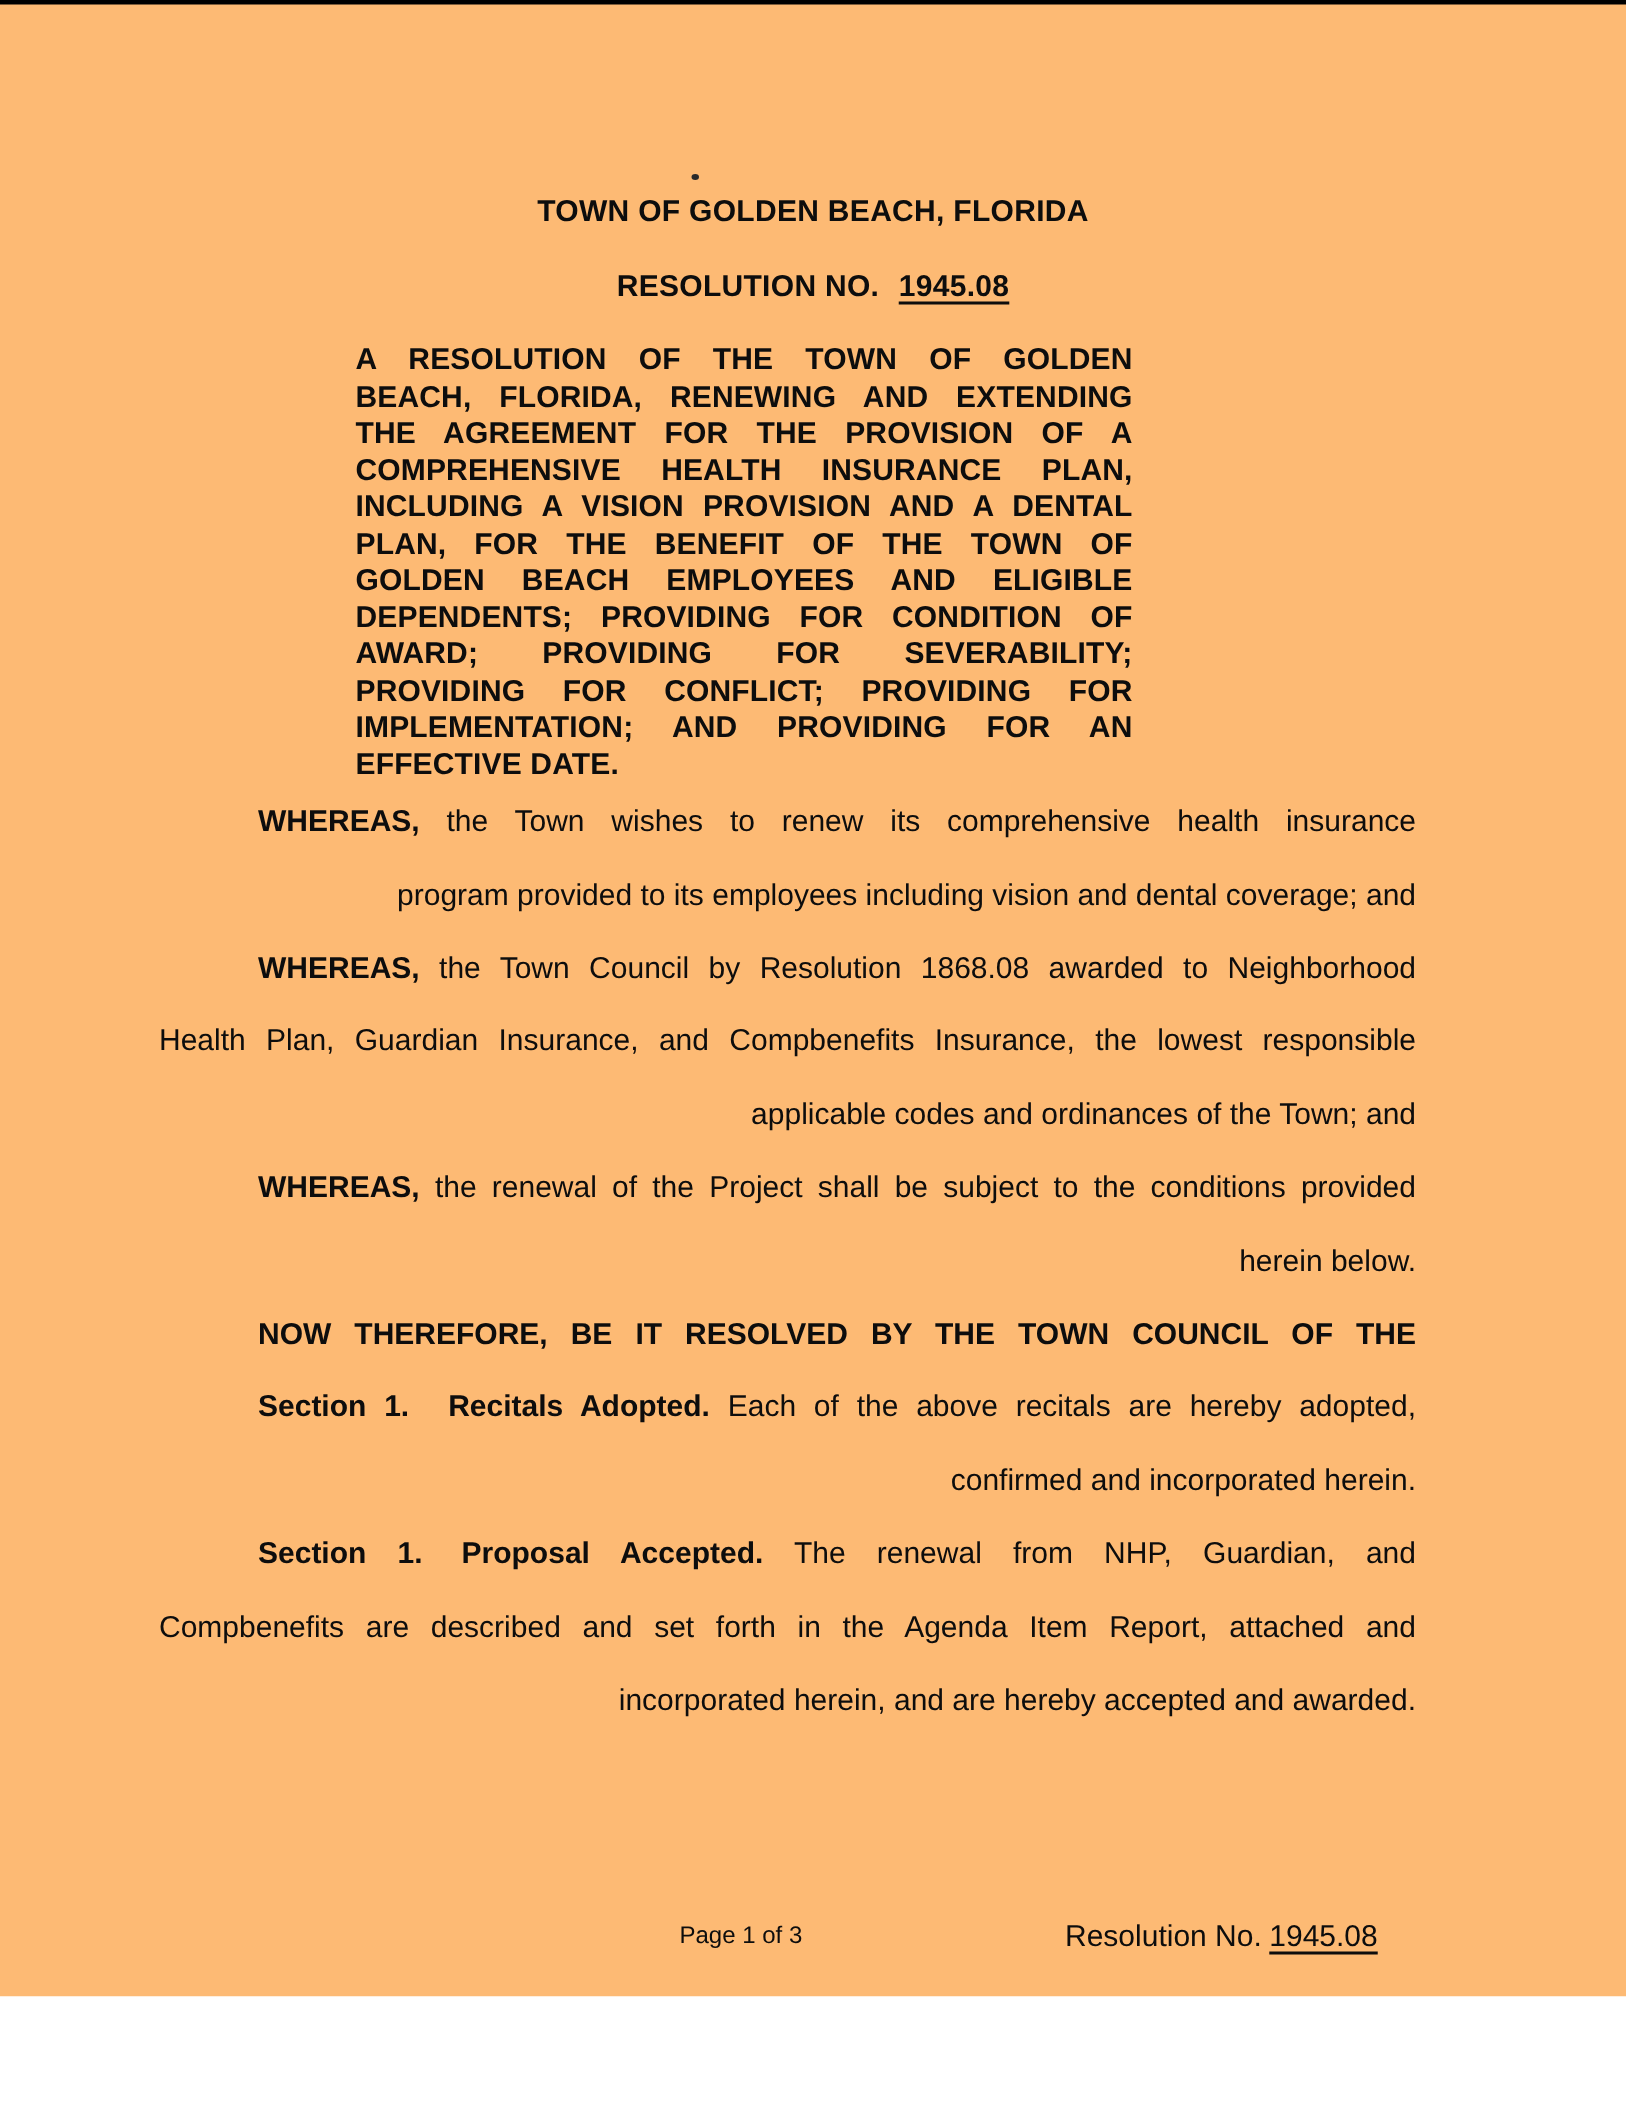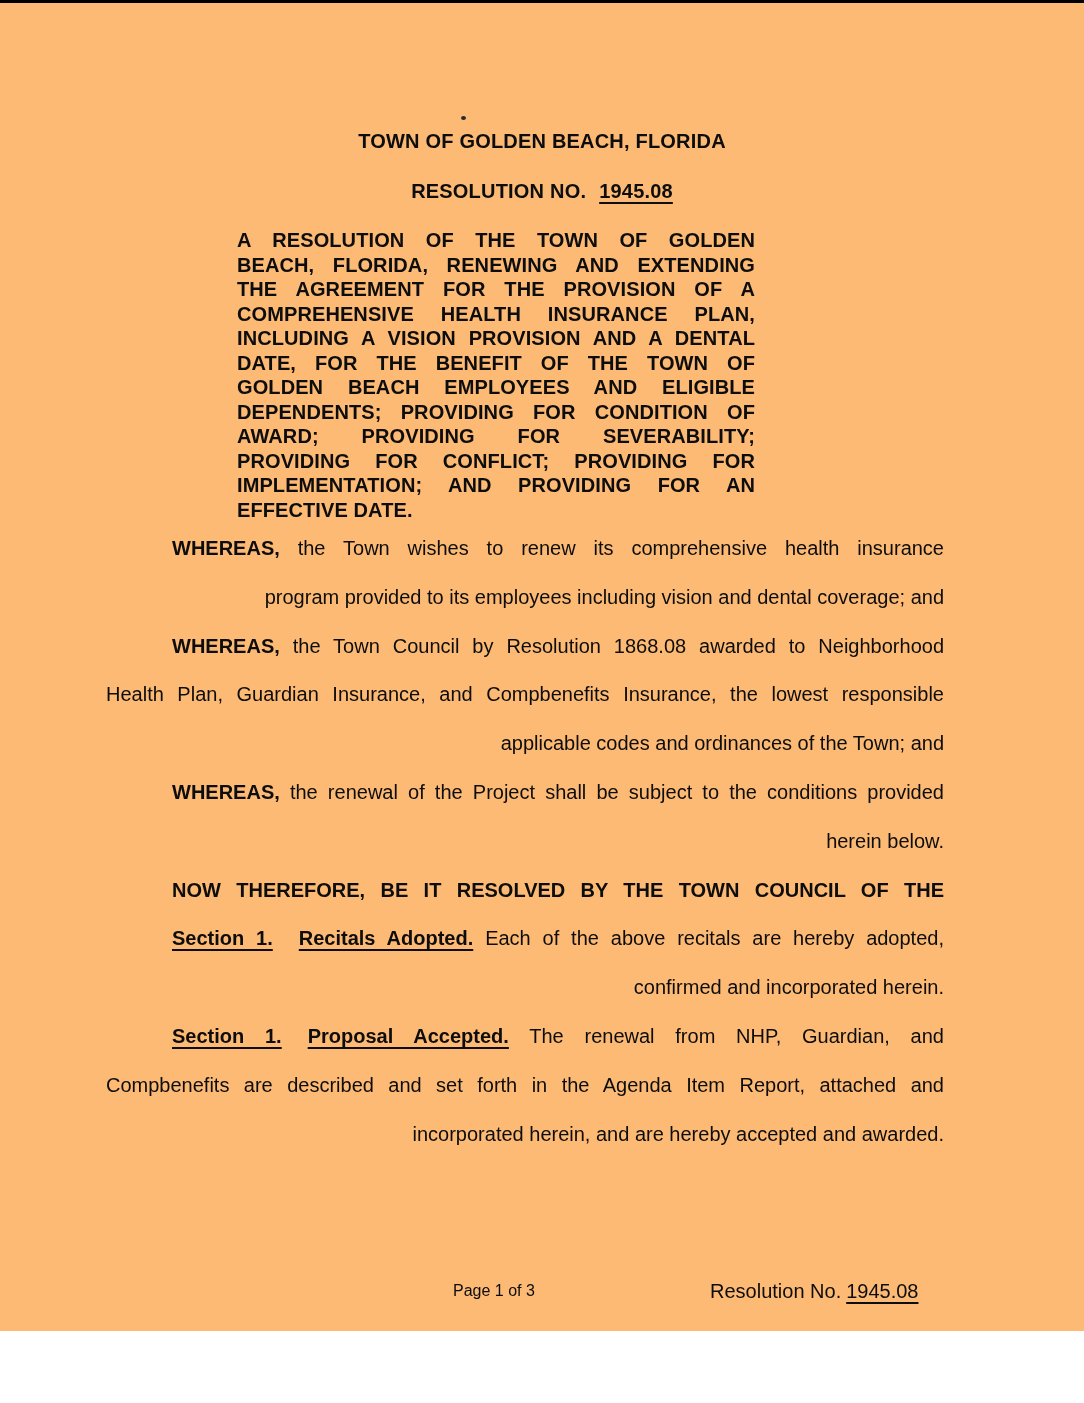--- a/index.html
+++ b/index.html
@@ -67,21 +67,20 @@
     left: 106px; top: 524px;
     width: 838px;
     font-size: 20px;
     line-height: 48.8px;
   }
   .body-line { text-align: right; }
   .body-line.just { text-align: justify; text-align-last: justify; }
   .body-line.indent { text-indent: 66px; }
   .body-line .b { font-weight: bold; }
   .body-line .u {
-    text-decoration: underline;
     text-decoration-thickness: 2px;
     text-underline-offset: 4px;
   }
   .body-line .gap { display: inline-block; }
   .footer-page {
     position: absolute;
     left: 453px; top: 1279px;
     font-size: 16px;
     line-height: 24px;
   }
@@ -106,21 +105,21 @@
   <div class="doc-resolution">
     <span>RESOLUTION NO.</span><span class="u-num">1945.08</span>
   </div>
 
   <div class="caption-block">
       <div class="cap-line just">A RESOLUTION OF THE TOWN OF GOLDEN</div>
       <div class="cap-line just">BEACH, FLORIDA, RENEWING AND EXTENDING</div>
       <div class="cap-line just">THE AGREEMENT FOR THE PROVISION OF A</div>
       <div class="cap-line just">COMPREHENSIVE HEALTH INSURANCE PLAN,</div>
       <div class="cap-line just">INCLUDING A VISION PROVISION AND A DENTAL</div>
-      <div class="cap-line just">DATE, FOR THE BENEFIT OF THE TOWN OF</div>
+      <div class="cap-line just">PLAN, FOR THE BENEFIT OF THE TOWN OF</div>
       <div class="cap-line just">GOLDEN BEACH EMPLOYEES AND ELIGIBLE</div>
       <div class="cap-line just">DEPENDENTS; PROVIDING FOR CONDITION OF</div>
       <div class="cap-line just">AWARD; PROVIDING FOR SEVERABILITY;</div>
       <div class="cap-line just">PROVIDING FOR CONFLICT; PROVIDING FOR</div>
       <div class="cap-line just">IMPLEMENTATION; AND PROVIDING FOR AN</div>
       <div class="cap-line">EFFECTIVE DATE.</div>
     </div>
 
   <div class="document-body">
       <div class="body-line just indent"><span class="b">WHEREAS,</span><span> the Town wishes to renew its comprehensive health insurance</span></div>

